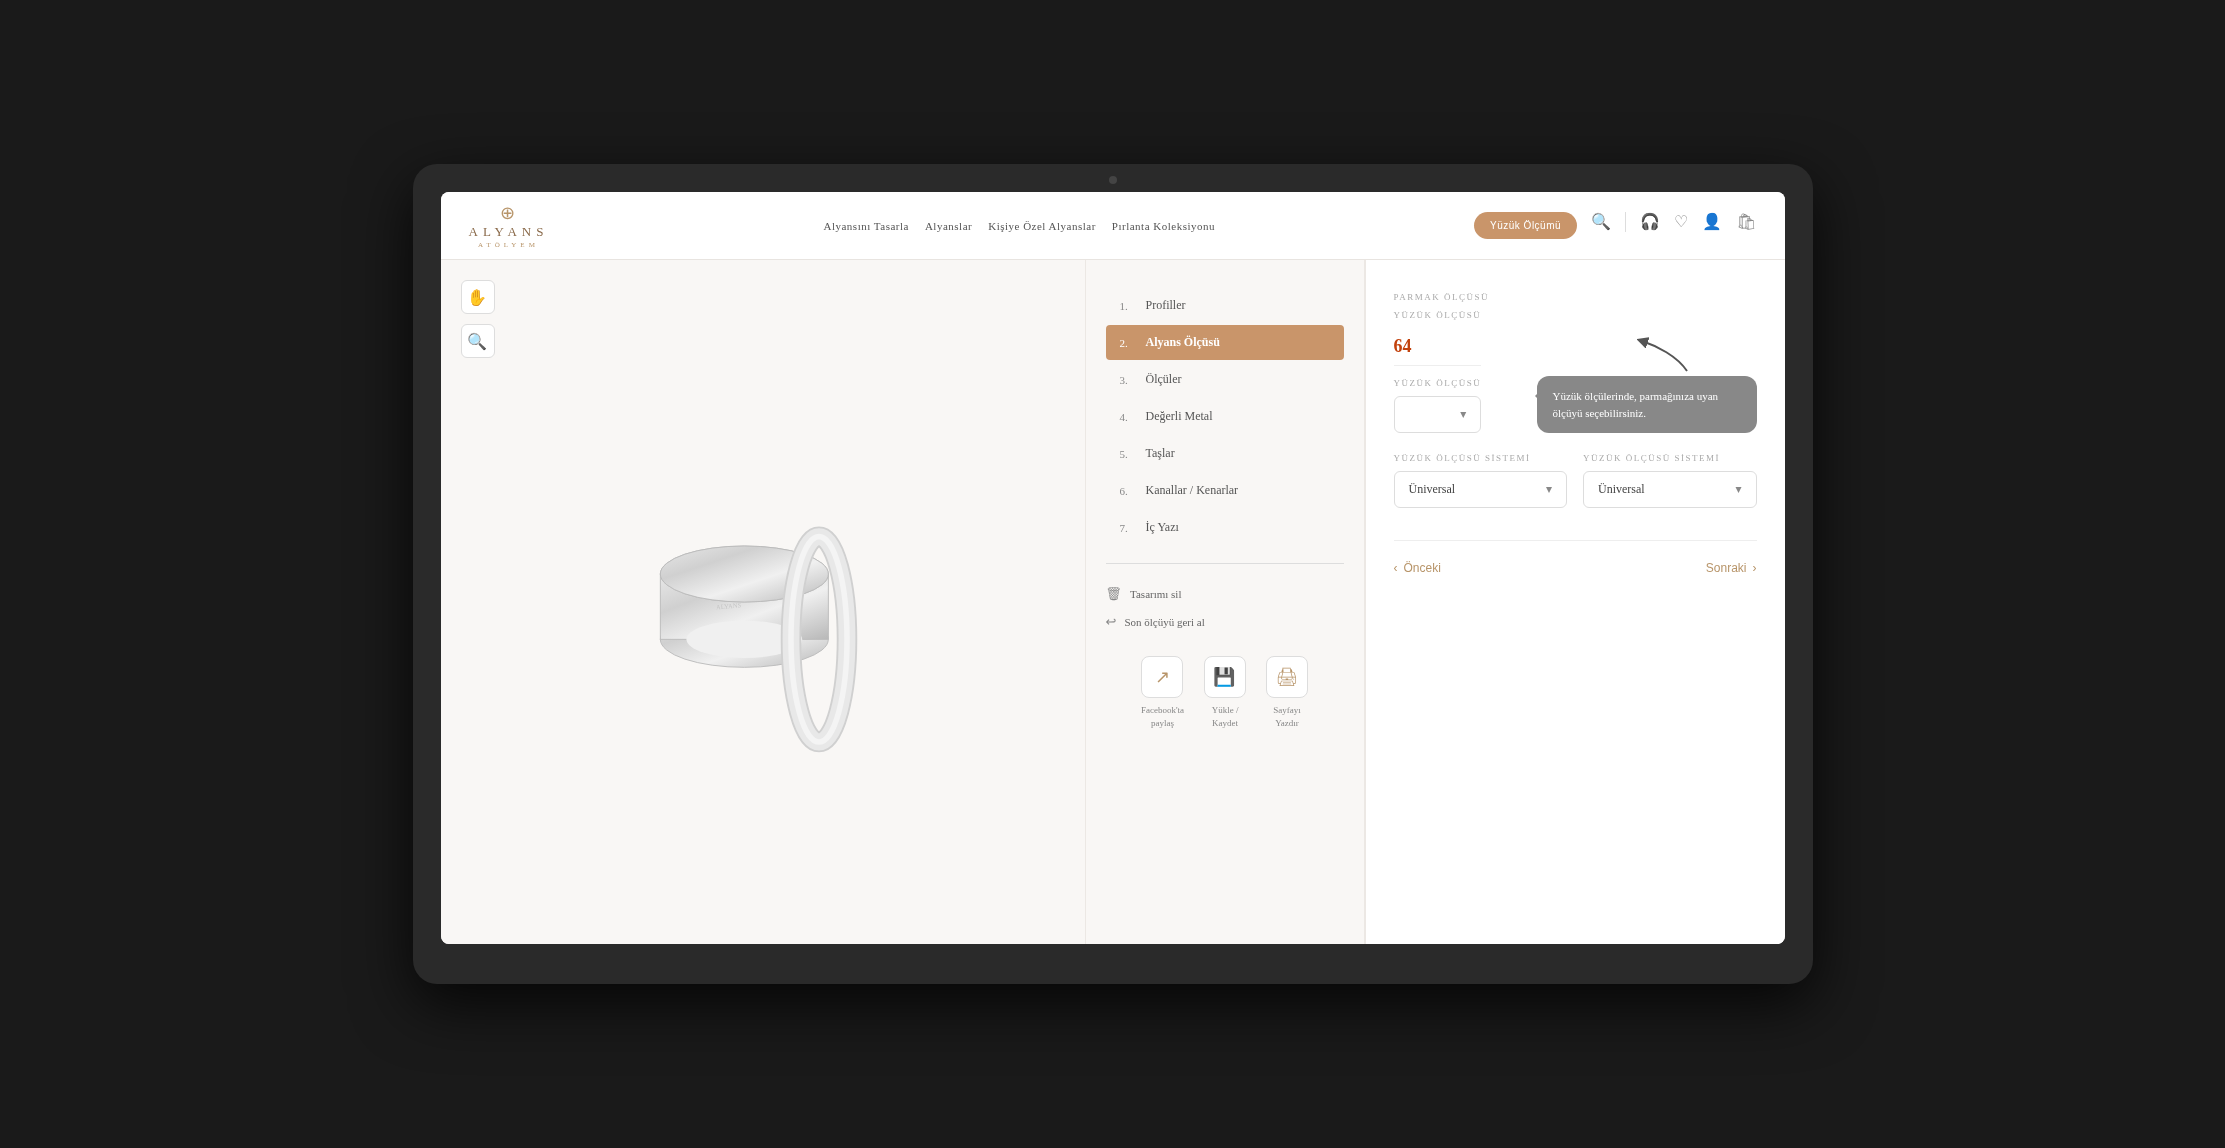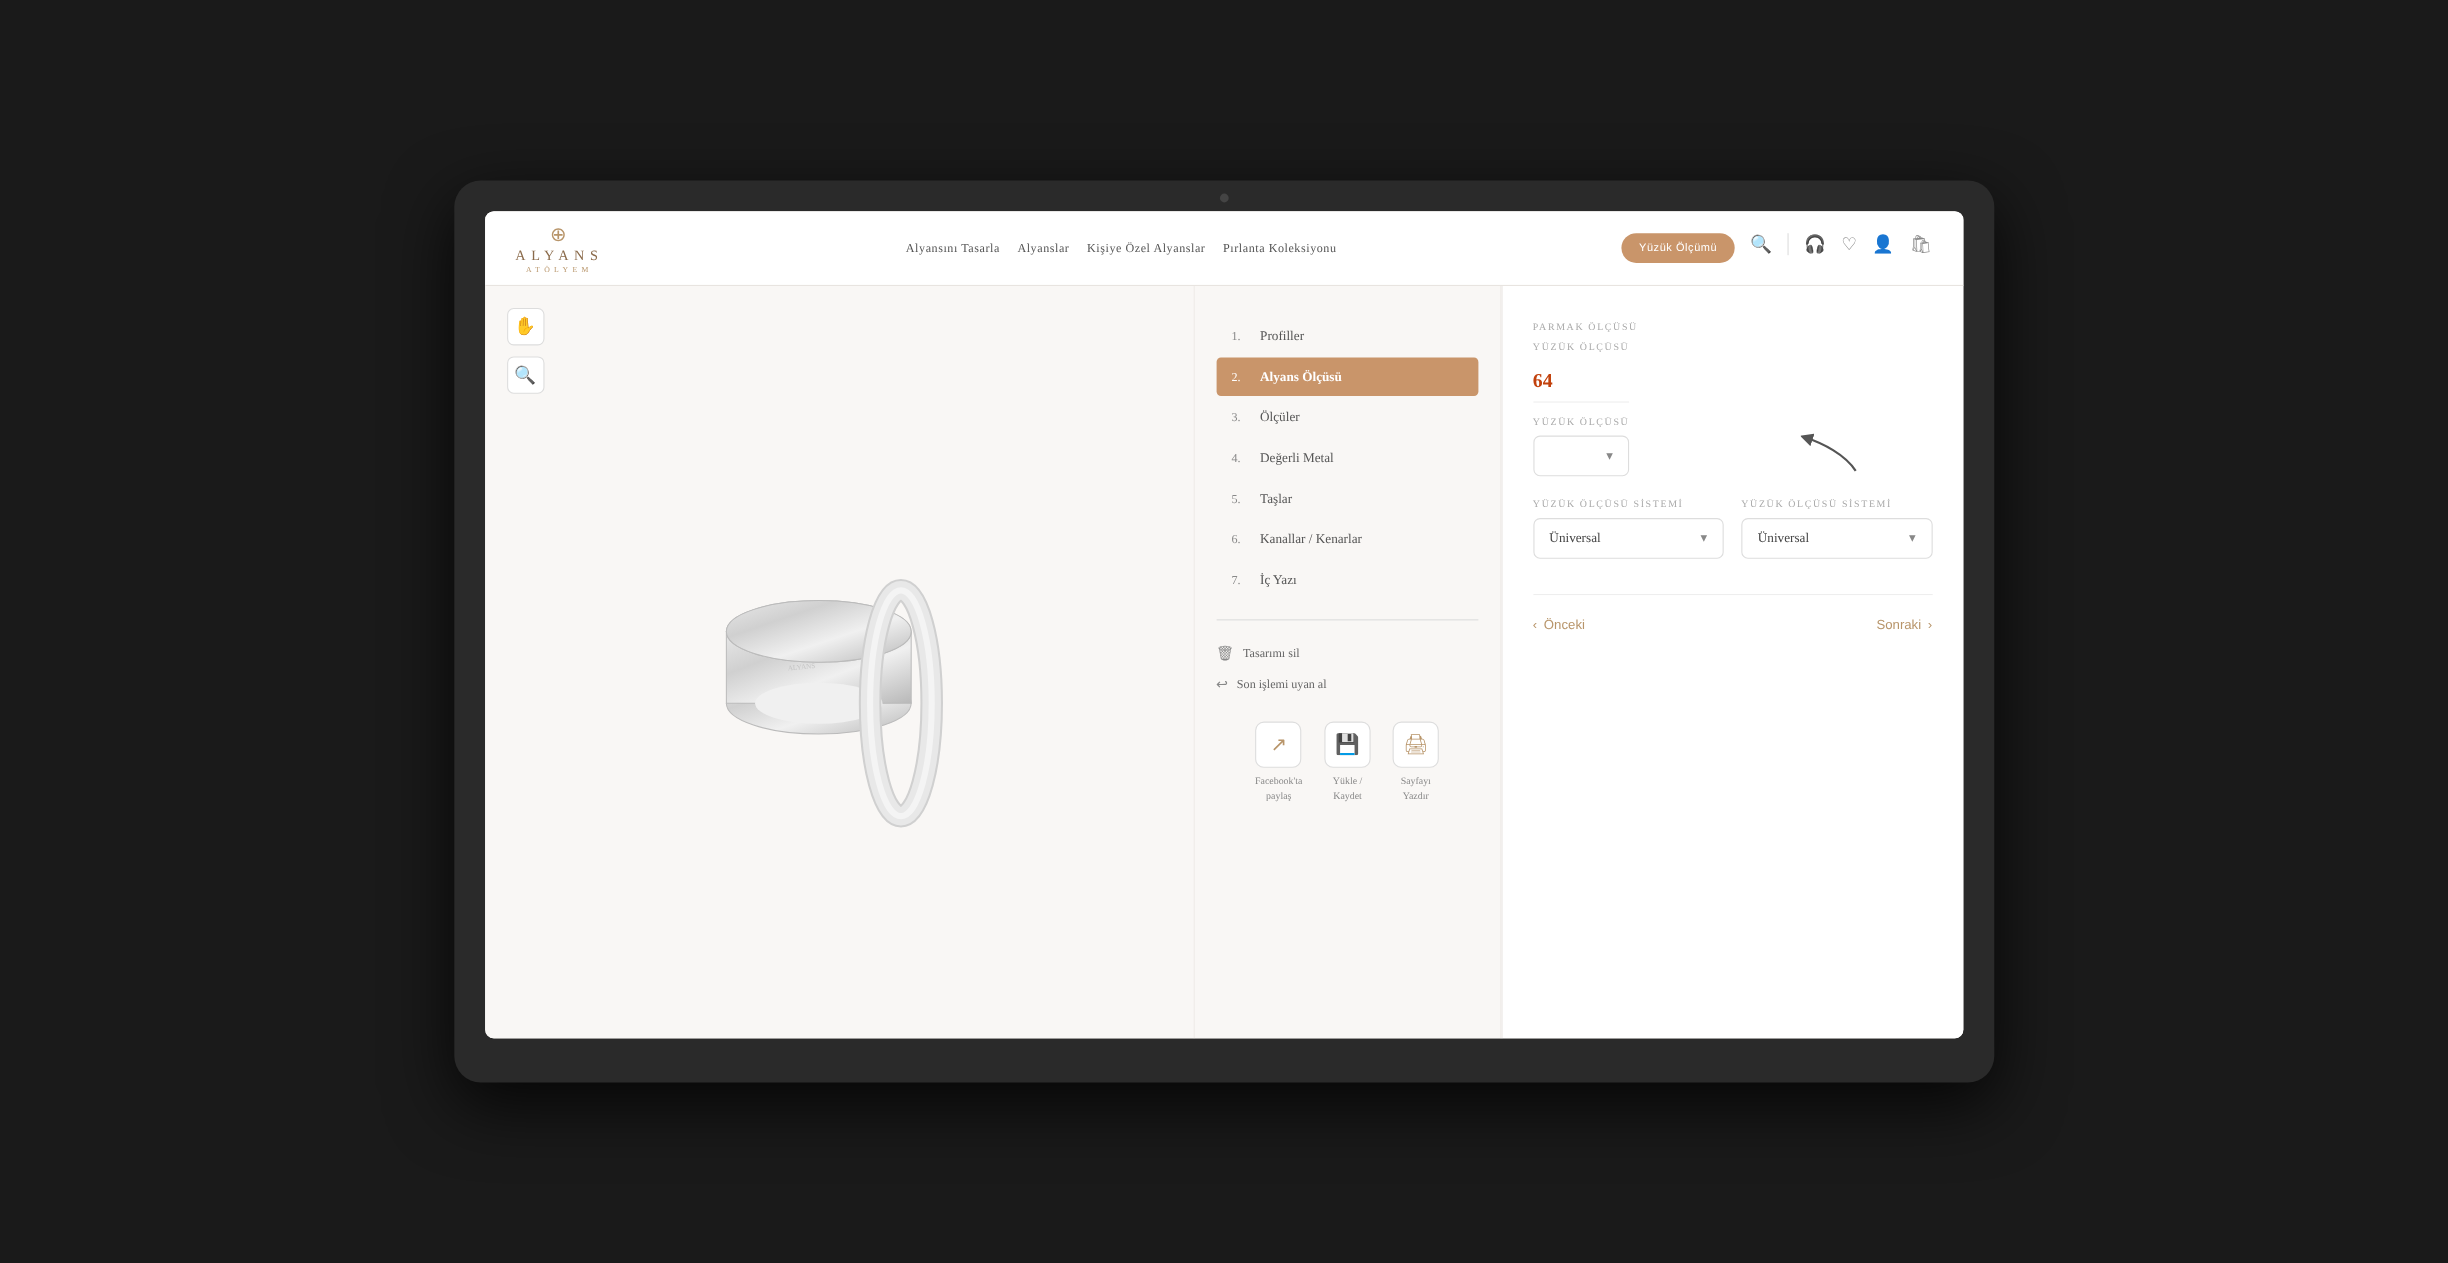--- a/index.html
+++ b/index.html
@@ -438,21 +438,21 @@
         </div>
 
         <div class="steps-divider"></div>
 
         <div class="action-link">
           <span class="action-icon">🗑</span>
           <span class="action-link-text">Tasarımı sil</span>
         </div>
         <div class="action-link">
           <span class="action-icon">↩</span>
-          <span class="action-link-text">Son işlemi uyan al</span>
+          <span class="action-link-text">Son ölçüyü geri al</span>
         </div>
 
         <div class="social-actions">
           <div class="social-action">
             <div class="social-action-icon">↗</div>
             <span class="social-action-label">Facebook'ta<br>paylaş</span>
           </div>
           <div class="social-action">
             <div class="social-action-icon">💾</div>
             <span class="social-action-label">Yükle /<br>Kaydet</span>
@@ -487,20 +487,23 @@
           <div style="position:relative; padding-top:10px;">
 
             <svg width="60" height="40" style="position:absolute;top:-30px;right:60px;">
               <path d="M 50 35 C 40 20, 20 10, 5 5" stroke="#555" stroke-width="2" fill="none" marker-end="url(#arrow)"></path>
               <defs>
                 <marker id="arrow" markerWidth="6" markerHeight="6" refX="3" refY="3" orient="auto">
                   <path d="M0,0 L6,3 L0,6 Z" fill="#555"></path>
                 </marker>
               </defs>
             </svg>
+            <div class="tooltip-bubble">
+              <span>Yüzük ölçülerinde, parmağınıza uyan ölçüyü seçebilirsiniz.</span>
+            </div>
           </div>
         </div>
 
         <div class="config-row">
           <div class="config-field">
             <div class="field-label">YÜZÜK ÖLÇÜSÜ SİSTEMİ</div>
             <div class="field-select">
               <span>Üniversal</span>
               <span class="select-arrow">▾</span>
             </div>

